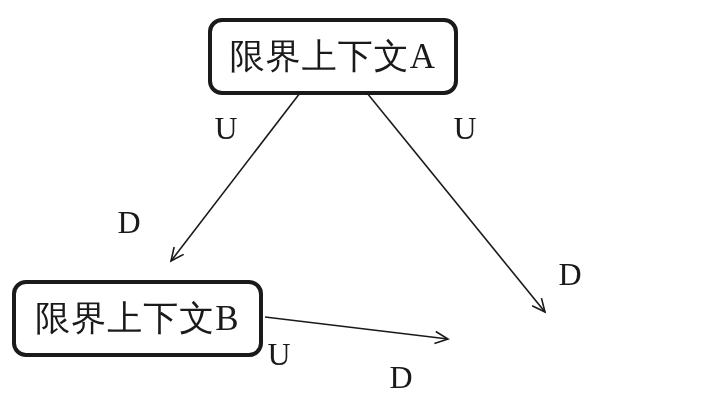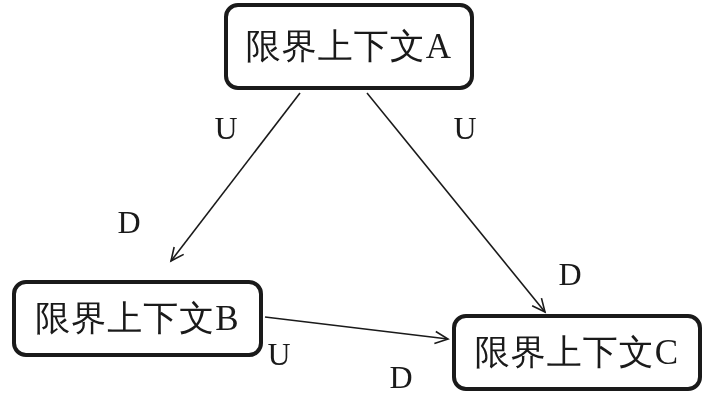--- a/index.html
+++ b/index.html
@@ -32,21 +32,21 @@
     align-items: center;
     justify-content: center;
   }
   .node-label {
     font-size: 35px;
     color: #1a1a1a;
     letter-spacing: 1px;
     white-space: nowrap;
     line-height: 1;
   }
-  .node-a { left: 208px; top: 3px;  width: 250px; height: 87px; margin-left: 16px; }
+  .node-a { left: 208px; top: 18px;  width: 250px; height: 77px; }
   .node-b { left: 12px;  top: 264px; width: 251px; height: 77px; margin-top: 16px; }
   .node-c { left: 452px; top: 314px; width: 250px; height: 77px; }
   .edge-label {
     position: absolute;
     transform: translate(-50%, -50%);
     font-size: 32px;
     color: #1a1a1a;
     line-height: 1;
     white-space: nowrap;
   }
@@ -74,23 +74,20 @@
   </svg>
 
   <div class="node node-a">
     <span class="node-label">限界上下文A</span>
   </div>
 
   <div class="node node-b">
     <span class="node-label">限界上下文B</span>
   </div>
 
-  <div class="node node-c">
-    <span class="node-label">限界上下文C</span>
-  </div>
 
   <span class="edge-label lbl-u1">U</span>
   <span class="edge-label lbl-d1">D</span>
 
   <span class="edge-label lbl-u2">U</span>
   <span class="edge-label lbl-d2">D</span>
 
   <span class="edge-label lbl-u3">U</span>
   <span class="edge-label lbl-d3">D</span>
 

